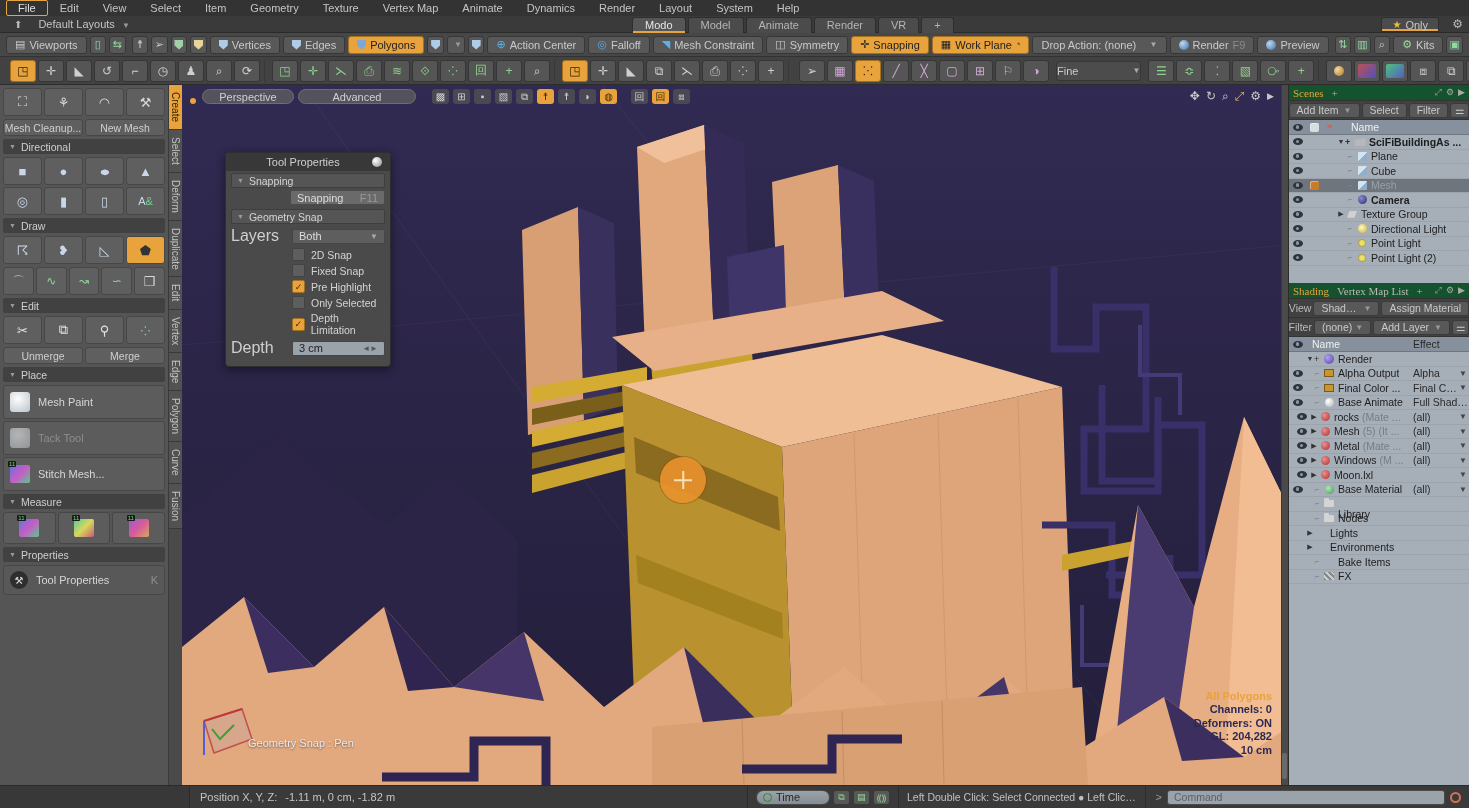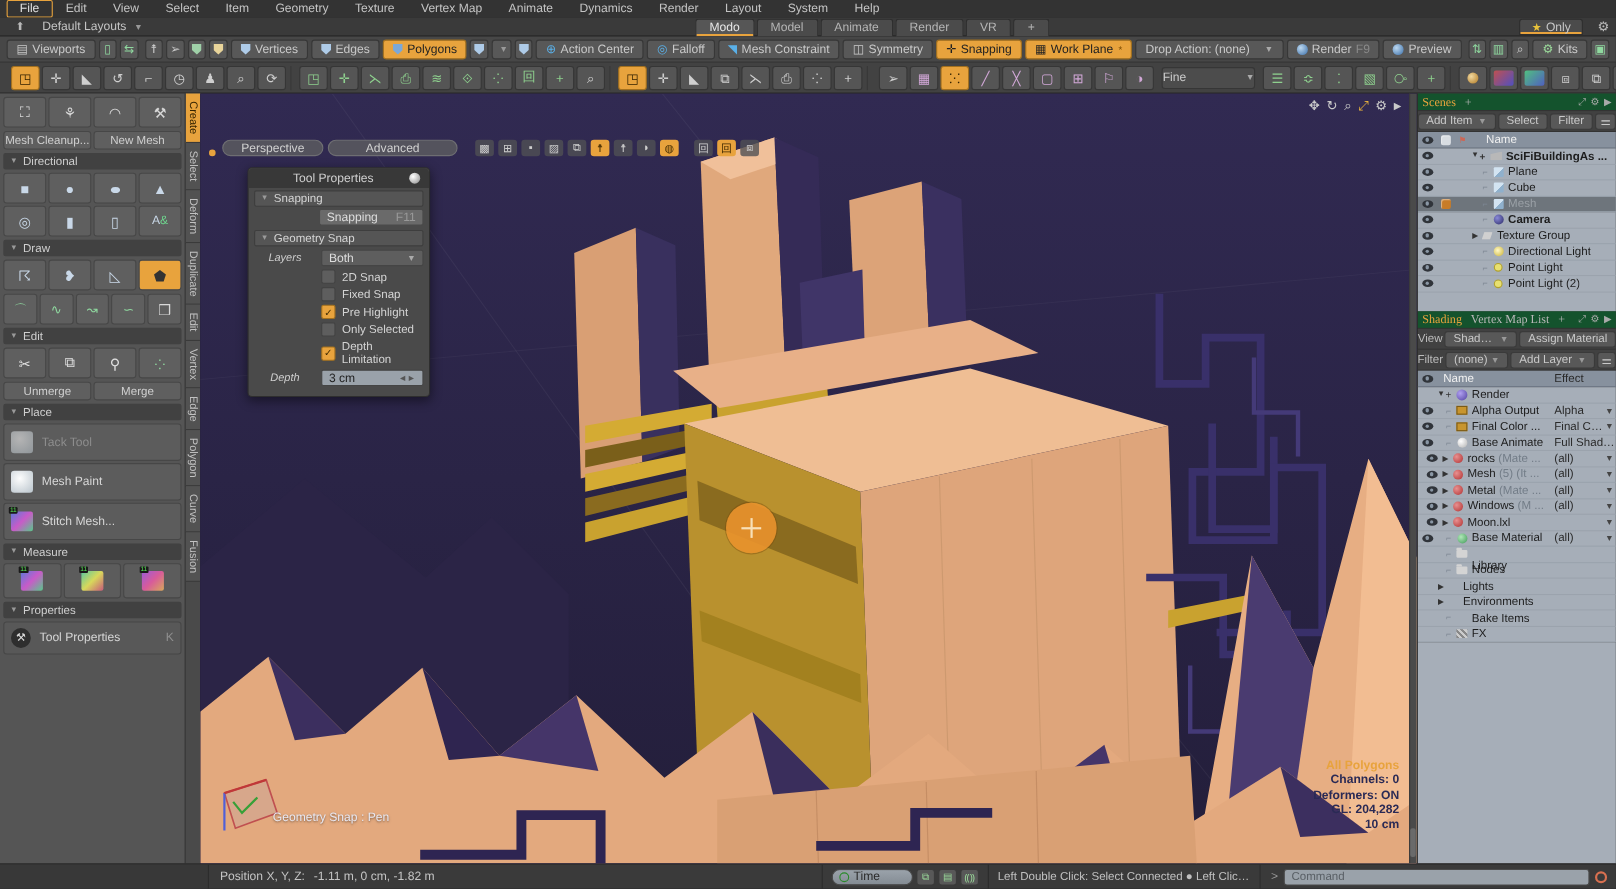--- a/index.html
+++ b/index.html
@@ -81,21 +81,21 @@
   
   .vtabs { width:14px; background:#4a4a4a; display:flex; flex-direction:column; flex:0 0 auto; border-left:1px solid #3a3a3a;}
   .vtab { writing-mode:vertical-rl; font-size:10px; color:#c2c2c2; padding:7px 1px; text-align:center; border-bottom:1px solid #3a3a3a; background:#525252;}
   .vtab.active { background:#e8a33d; color:#332200; }
 
   
   .viewport { position:relative; flex:1; min-width:0; background:#262040; overflow:hidden; }
   .viewport svg.scene { position:absolute; inset:0; }
   .vp-scrollstrip { position:absolute; right:0; top:0; bottom:0; width:7px; background:#4a4a4a; border-left:1px solid #3a3a3a;}
   .vp-scroll-thumb { position:absolute; right:1px; bottom:6px; width:5px; height:26px; background:#6a6a6a; border-radius:2px;}
-  .vp-header { position:absolute; top:4px; left:8px; display:flex; align-items:flex-end; gap:4px;margin-top:38px; }
+  .vp-header { position:absolute; top:4px; left:8px; display:flex; align-items:flex-end; gap:4px; }
   .vp-dot { width:6px; height:6px; border-radius:50%; background:#e8a33d; margin-right:2px;}
   .vp-pill { background:rgba(90,90,95,.85); border:1px solid #6e6e72; border-radius:8px; height:15px; display:flex; align-items:center; justify-content:center; color:#d0d0d0; }
   .vp-pill.cam { width:92px; } .vp-pill.shade { width:118px; }
   .vp-ic { width:17px; height:15px; background:rgba(80,80,84,.8); border-radius:3px; display:flex; align-items:center; justify-content:center; font-size:10px; color:#cfcfcf; }
   .vp-ic.on { background:#e8a33d; color:#402a00; }
   .vp-nav { position:absolute; top:4px; right:14px; display:flex; align-items:center; gap:6px; font-size:12px; color:#c8c8c8;}
   .vp-nav .on { color:#e8b23d; }
   .cursor-ring { position:absolute; width:46px; height:46px; border-radius:50%; background:rgba(233,146,44,.9); box-shadow:0 0 0 1px rgba(120,70,10,.4);}
   .cursor-ring::before,.cursor-ring::after{ content:""; position:absolute; background:#f8e0b8; }
   .cursor-ring::before{ left:50%; top:14px; width:1.5px; height:18px; transform:translateX(-50%);}
@@ -107,21 +107,21 @@
   
   .toolprops { position:absolute; left:43px; top:67px; width:166px; background:#4a4a4a; border:1px solid #2e2e2e; border-radius:4px; box-shadow:0 3px 10px rgba(0,0,0,.45); padding-bottom:6px;}
   .tp-title { height:18px; background:#383838; border-radius:4px 4px 0 0; display:flex; align-items:center; color:#cfcfcf; padding:0 8px; }
   .tp-title span.t { flex:1; text-align:center; }
   .tp-dot { width:10px; height:10px; border-radius:50%; background:radial-gradient(circle at 35% 35%, #fff, #888); }
   .tp-row { height:15px; background:#555555; border:1px solid #3e3e3e; border-radius:2px; margin:2px 5px; display:flex; align-items:center; gap:5px; padding-left:5px; color:#d4d4d4; font-size:10.5px;}
   .tp-row .tri { font-size:7px; color:#9a9a9a; }
   .tp-snapbtn { margin:2px 5px 4px 64px; height:15px; background:#6a6a6a; border:1px solid #4a4a4a; border-radius:2px; display:flex; align-items:center; padding:0 6px; color:#ddd;}
   .tp-snapbtn .f11 { margin-left:auto; color:#999; }
   .tp-field { display:flex; align-items:center; margin:3px 5px; gap:5px; }
-  .tp-label { width:56px; text-align:center; color:#cfcfcf; font-size:10px;font-style:italic;}
+  .tp-label { width:56px; text-align:left; color:#cfcfcf; font-size:16px;}
   .tp-dd { flex:1; height:15px; background:#5e5e5e; border:1px solid #454545; border-radius:2px; display:flex; align-items:center; padding:0 6px; color:#ddd; }
   .tp-dd .dd-arrow { margin-left:auto; }
   .tp-check { display:flex; align-items:center; gap:6px; margin:3px 5px 3px 66px; color:#d4d4d4; font-size:10.5px;}
   .cb { width:13px; height:13px; border-radius:2px; background:#5e5e5e; border:1px solid #434343; display:flex; align-items:center; justify-content:center; font-size:9px; color:transparent;}
   .cb.on { background:#e8a33d; color:#402a00; border-color:#a2701f;}
   .tp-input { flex:1; height:15px; background:#9aa2aa; border:1px solid #454545; border-radius:2px; display:flex; align-items:center; padding:0 6px; color:#222; }
   .tp-input .stp { margin-left:auto; color:#555; font-size:8px;}
 
   
   .rightpanel { width:181px; background:#3e3e3e; flex:0 0 auto; display:flex; flex-direction:column; border-left:1px solid #2c2c2c;}
@@ -456,27 +456,27 @@
         <div class="icon-cell green">⁘</div>
       </div>
       <div class="two-btn">
         <div class="side-btn">Unmerge</div>
         <div class="side-btn">Merge</div>
       </div>
       <div class="sec-hdr">
         <span class="tri">▼</span>
           <span>Place</span>
       </div>
+      <div class="list-tool">
+        <span class="bucket"></span>
+        <span>Mesh Paint</span>
+      </div>
       <div class="list-tool dis">
         <span class="bucket" style="opacity:.55"></span>
         <span>Tack Tool</span>
-      </div>
-      <div class="list-tool">
-        <span class="bucket"></span>
-        <span>Mesh Paint</span>
       </div>
       <div class="list-tool">
         <span class="gradsq">
             <span class="badge11">11</span>
           </span>
         <span>Stitch Mesh...</span>
       </div>
       <div class="sec-hdr">
         <span class="tri">▼</span>
           <span>Measure</span>

